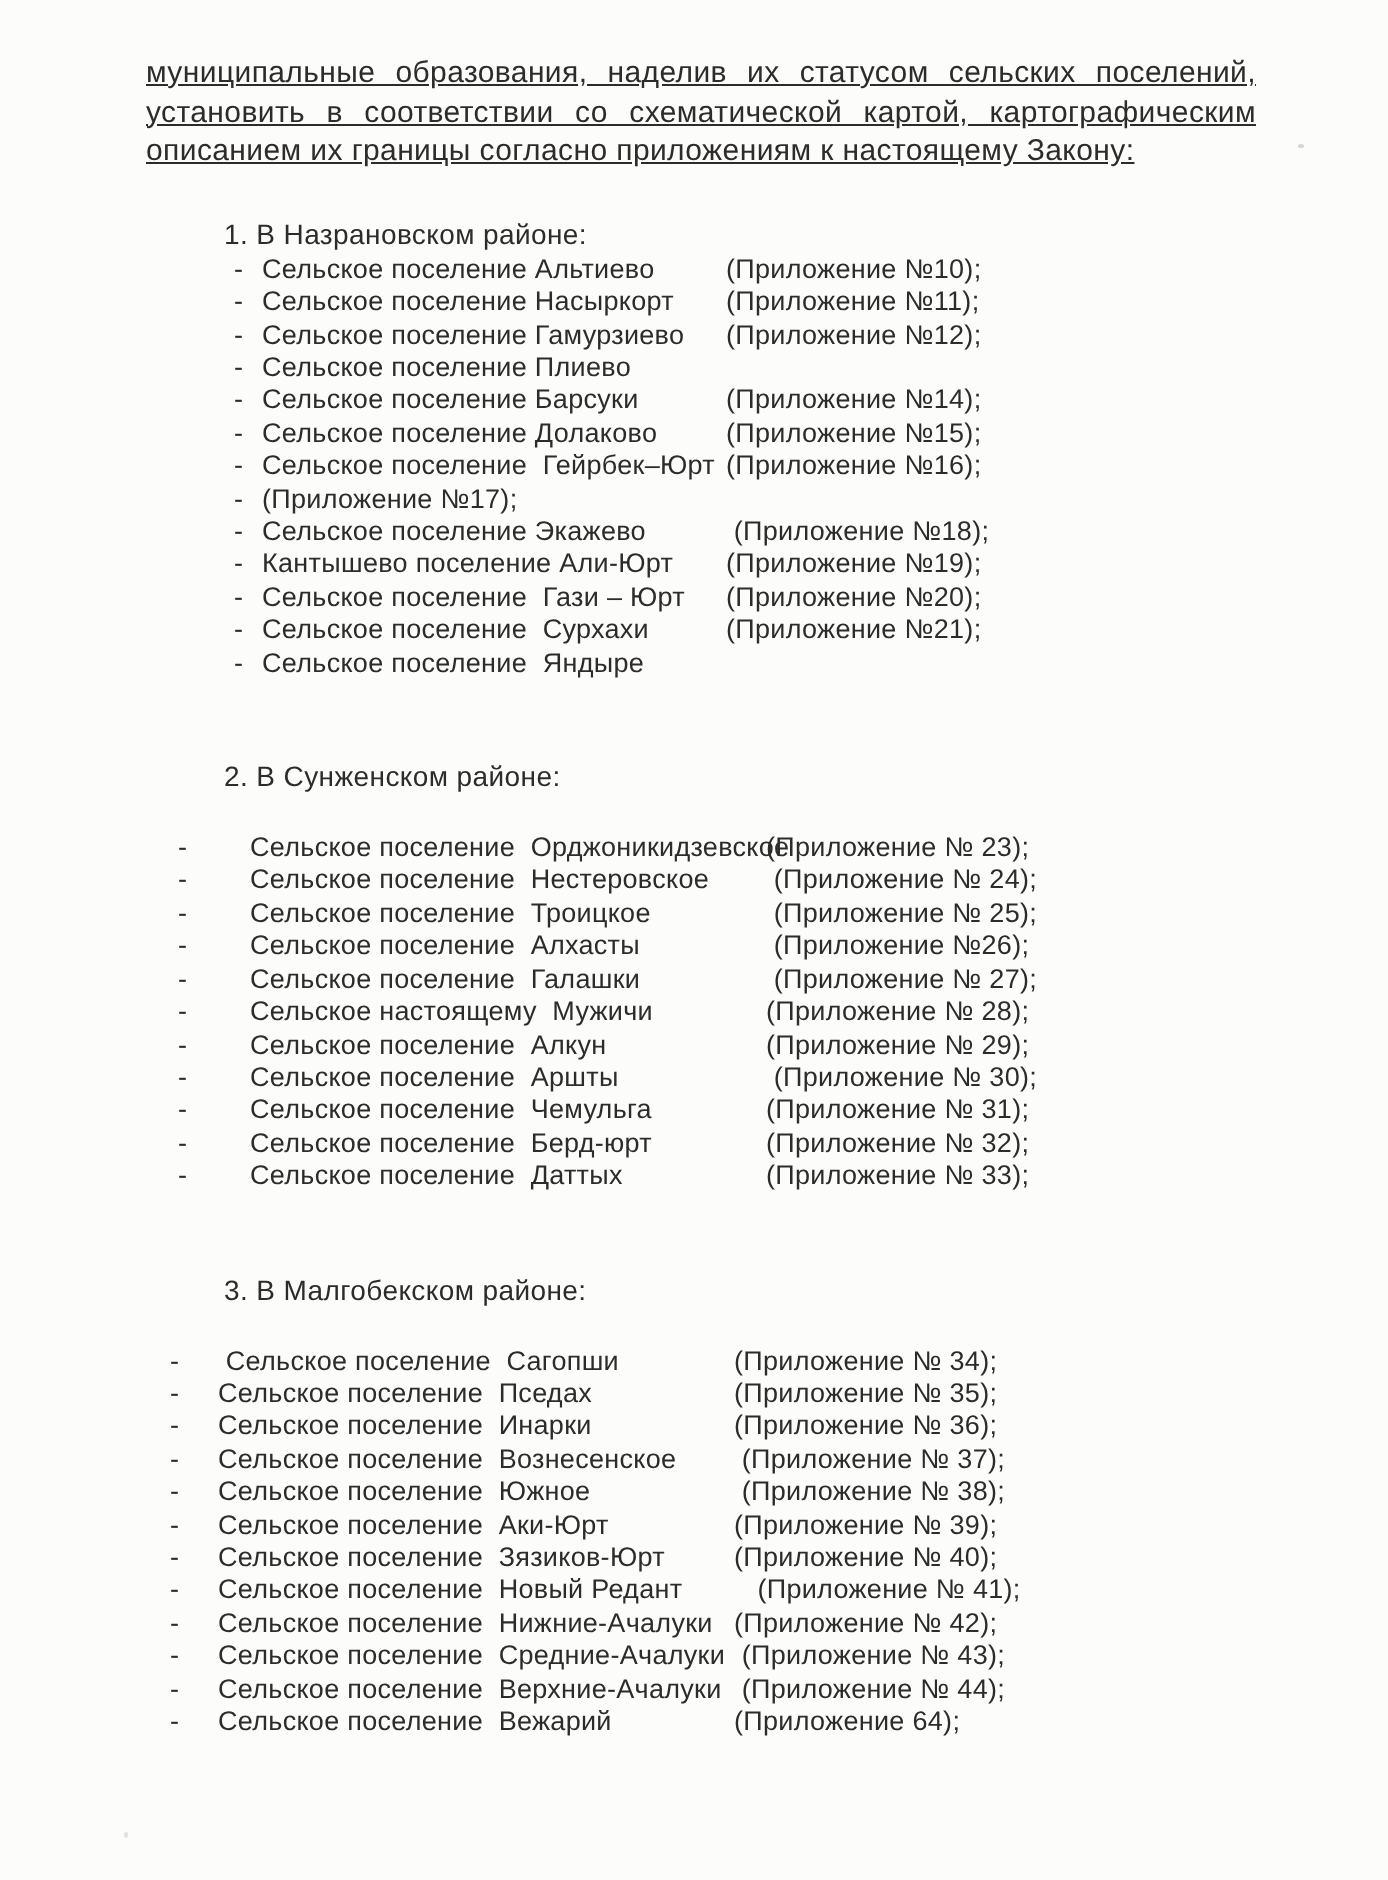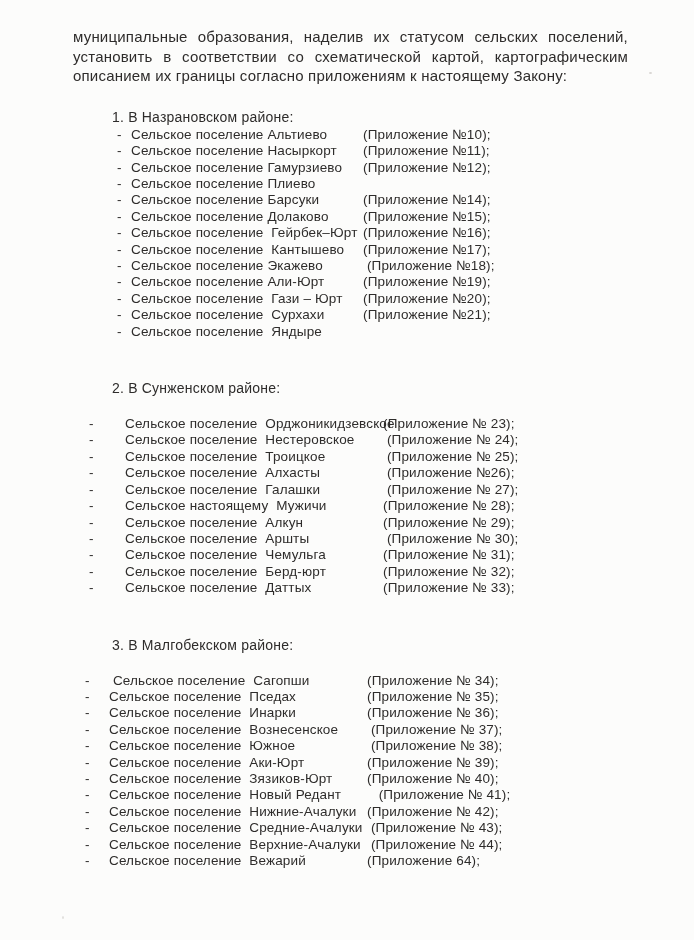--- a/index.html
+++ b/index.html
@@ -10,21 +10,21 @@
     font-family:"Liberation Sans","DejaVu Sans",sans-serif;
     color:var(--ink);
     position:relative;
     overflow:hidden;
   }
   .page {
     position:absolute; inset:0;
     padding:27px 66px 0 73px;
   }
   
-  .intro { width:100%; margin-bottom:23px; }
+  .intro { width:100%; margin-bottom:23px;text-decoration:underline; }
   .intro .line {
     font-size:15px; line-height:19.6px; letter-spacing:.2px;
     white-space:normal;
   }
   .intro .line.just { text-align:justify; text-align-last:justify; }
   
   .section-heading {
     font-size:14px; line-height:17px;
     padding-left:39px; letter-spacing:.2px;
     white-space:pre;
@@ -113,35 +113,34 @@
   <div class="row">
     <span class="spacer"></span>
     <span class="dash">-</span>
     <span class="name">Сельское поселение  Гейрбек–Юрт</span>
     <span class="appx">(Приложение №16);</span>
   </div>
 
   <div class="row">
     <span class="spacer"></span>
     <span class="dash">-</span>
-    <span class="name">Сельское поселение  Кантышево</span>
     <span class="appx">(Приложение №17);</span>
   </div>
 
   <div class="row">
     <span class="spacer"></span>
     <span class="dash">-</span>
     <span class="name">Сельское поселение Экажево</span>
     <span class="appx"> (Приложение №18);</span>
   </div>
 
   <div class="row">
     <span class="spacer"></span>
     <span class="dash">-</span>
-    <span class="name">Сельское поселение Али-Юрт</span>
+    <span class="name">Кантышево поселение Али-Юрт</span>
     <span class="appx">(Приложение №19);</span>
   </div>
 
   <div class="row">
     <span class="spacer"></span>
     <span class="dash">-</span>
     <span class="name">Сельское поселение  Гази – Юрт</span>
     <span class="appx">(Приложение №20);</span>
   </div>
 

